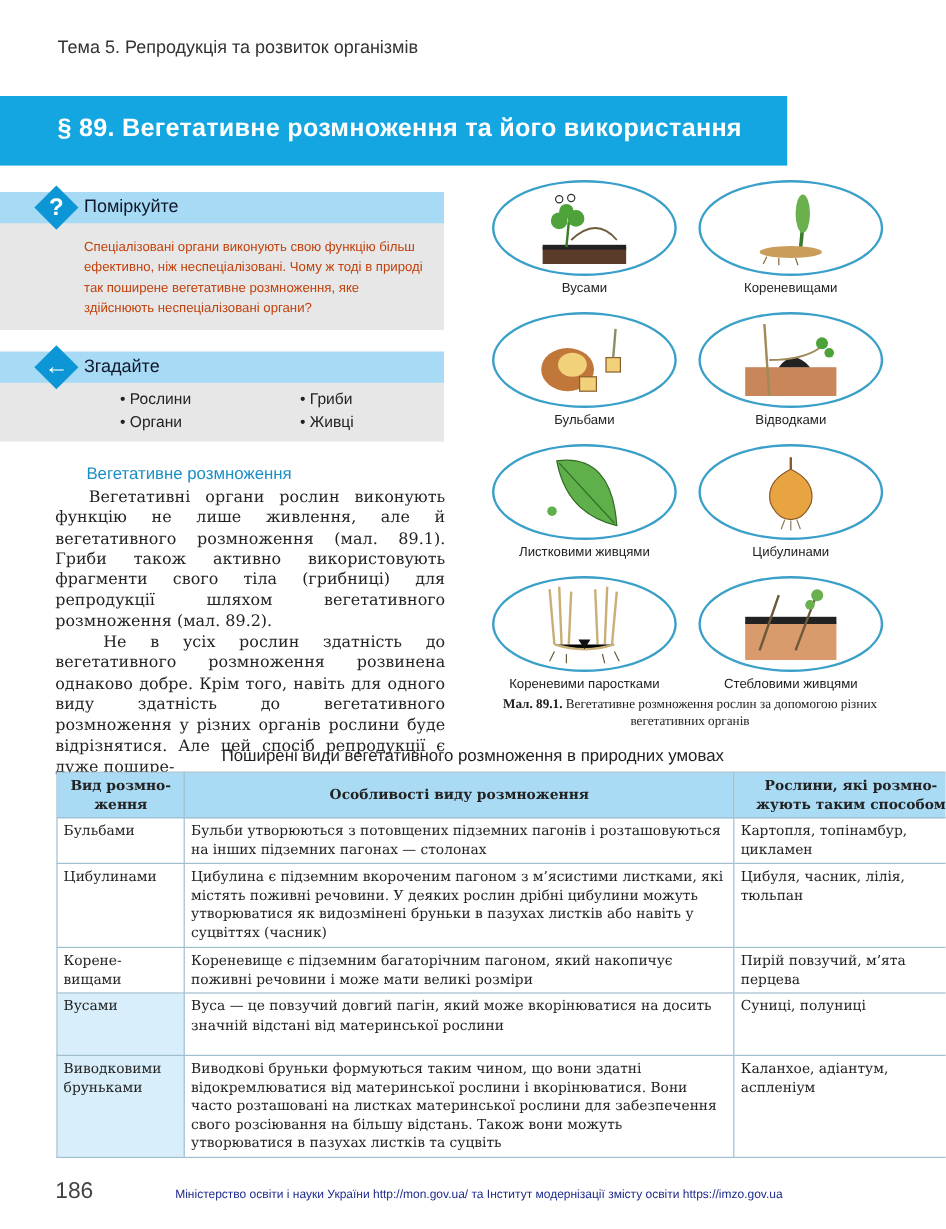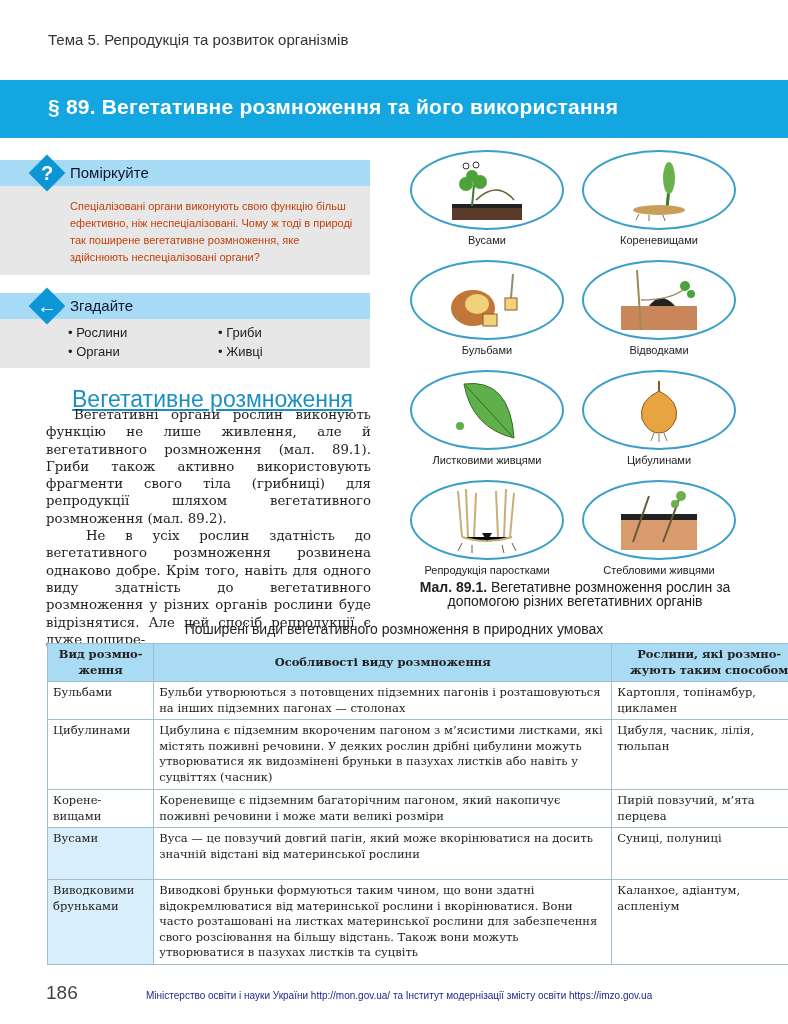--- a/index.html
+++ b/index.html
@@ -2,21 +2,21 @@
 <html><head>
 <meta charset="utf-8">
 <style>
   html, body { margin: 0; padding: 0; }
   body {
     width: 788px; height: 1024px; position: relative; overflow: hidden;
     background: #ffffff; font-family: "Liberation Sans", sans-serif; color: #222;
   }
   .topic { position: absolute; left: 48px; top: 31px; font-size: 15px; color: #333; }
   .banner {
-    position: absolute; left: 0; top: 80px; width: 788px; height: 58px;
+    position: absolute; left: 0; top: 80px; width: 656px; height: 58px;
     background: #14a6e0;
   }
   .banner h1 {
     margin: 0; position: absolute; left: 48px; top: 15px;
     font-size: 21px; font-weight: bold; color: #fff; letter-spacing: 0.2px;
   }
   
   .box { position: absolute; left: 0; width: 370px; background: #e7e7e7; }
   .box .head { height: 26px; background: #a7dbf5; position: relative; }
   .box .head span.t { position: absolute; left: 70px; top: 4px; font-size: 15px; color: #0f172a; }
@@ -26,43 +26,43 @@
   }
   .diamond-glyph {
     position: absolute; left: 34px; width: 26px; height: 26px; color: #fff;
     font-weight: bold; font-size: 20px; text-align: center; line-height: 26px;
   }
   .think { top: 160px; height: 115px; }
   .think .body { padding: 12px 12px 6px 70px; font-size: 11px; line-height: 17px; color: #c2410c; }
   .recall { top: 293px; height: 75px; }
   .recall .body {
     display: grid; grid-template-columns: 150px 150px; padding: 6px 0 0 68px;
-    font-size: 13px; row-gap: 4px;
+    font-size: 13px; row-gap: 4px; margin-left: 32px;
   }
   .recall .body div::before { content: "• "; }
-  .subhead { position: absolute; left: 72px; top: 386px; font-size: 23px; color: #1a8fc6; text-decoration: underline; }
+  .subhead { position: absolute; left: 72px; top: 386px; font-size: 14px; color: #1a8fc6; }
   .para {
     position: absolute; left: 46px; top: 406px; width: 325px;
     font-family: "DejaVu Serif", serif; font-size: 13.3px; line-height: 17.3px;
     text-align: justify; color: #222;
   }
   .para p { margin: 0; text-indent: 28px; }
   .para p + p { text-indent: 40px; }
   
   .figure { position: absolute; left: 410px; top: 150px; width: 330px; }
   .cell { position: absolute; width: 160px; height: 100px; }
   .oval {
     position: absolute; left: 0; top: 0; width: 150px; height: 76px;
     border: 2px solid #3a9fc9; border-radius: 50%; background: #fff; overflow: hidden;
   }
   .oval .illus { position: absolute; left: 50%; top: 50%; transform: translate(-50%,-50%); }
   .cell .cap { position: absolute; left: 0; top: 84px; width: 154px; text-align: center; font-size: 11px; color: #222; }
   .figcap {
     position: absolute; left: 410px; top: 580px; width: 330px; text-align: center;
-    font-size: 14px; color: #222; line-height: 14px;
+    font-size: 11px; color: #222; line-height: 14px; font-family: Liberation Serif, serif;
   }
   .figcap b { font-weight: bold; }
   
   .tbl-title { position: absolute; left: 0; width: 788px; top: 621px; text-align: center; font-size: 14px; color: #222; }
   table {
     position: absolute; left: 47px; top: 643px; width: 760px; border-collapse: collapse;
     font-family: "DejaVu Serif", serif; font-size: 11.5px; line-height: 15.5px; color: #222;
   }
   th, td { border: 1px solid #9fbfcf; padding: 3px 5px; vertical-align: top; text-align: left; }
   th { background: #a9dbf4; font-weight: bold; text-align: center; vertical-align: middle; }
@@ -193,21 +193,21 @@
             <path d="M22 50 L24 6"></path>
             <path d="M46 50 L44 4"></path>
             <path d="M52 50 L54 2"></path>
             <path d="M58 50 L62 6"></path>
             <path d="M10 50 Q35 58 60 50"></path>
           </g>
           <path d="M30 46 L35 54 L40 46 Z" fill="#111"></path>
           <path d="M10 56 l-4 8 M20 58 l0 8 M50 58 l2 8 M60 56 l4 8" stroke="#6a5a3a"></path>
         </svg>
       </div>
-    <div class="cap">Репродукція паростками</div>
+    <div class="cap">Кореневими паростками</div>
   </div>
   <div class="cell" style="left:172px;top:330px">
     <div class="oval">
         <svg class="illus" width="80" height="60" viewBox="0 0 80 60">
           <rect x="2" y="28" width="76" height="32" fill="#d99a6c"></rect>
           <rect x="2" y="24" width="76" height="6" fill="#222"></rect>
           <path d="M14 52 L30 6" stroke="#6a5a3a" stroke-width="2"></path>
           <path d="M44 52 L62 4" stroke="#6a5a3a" stroke-width="2"></path>
           <circle cx="62" cy="6" r="5" fill="#6ab04c"></circle>
           <circle cx="56" cy="14" r="4" fill="#6ab04c"></circle>

